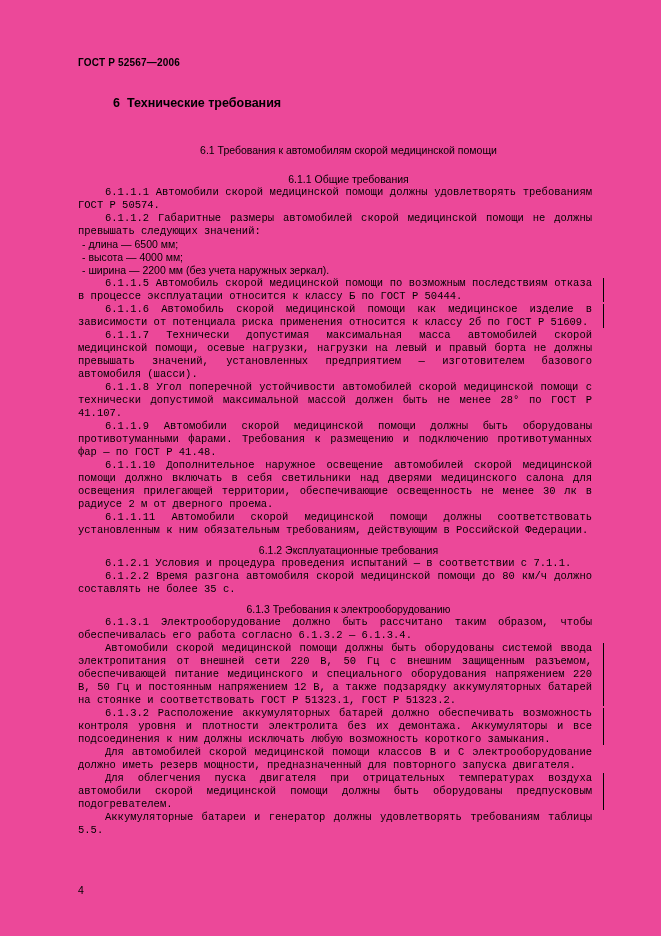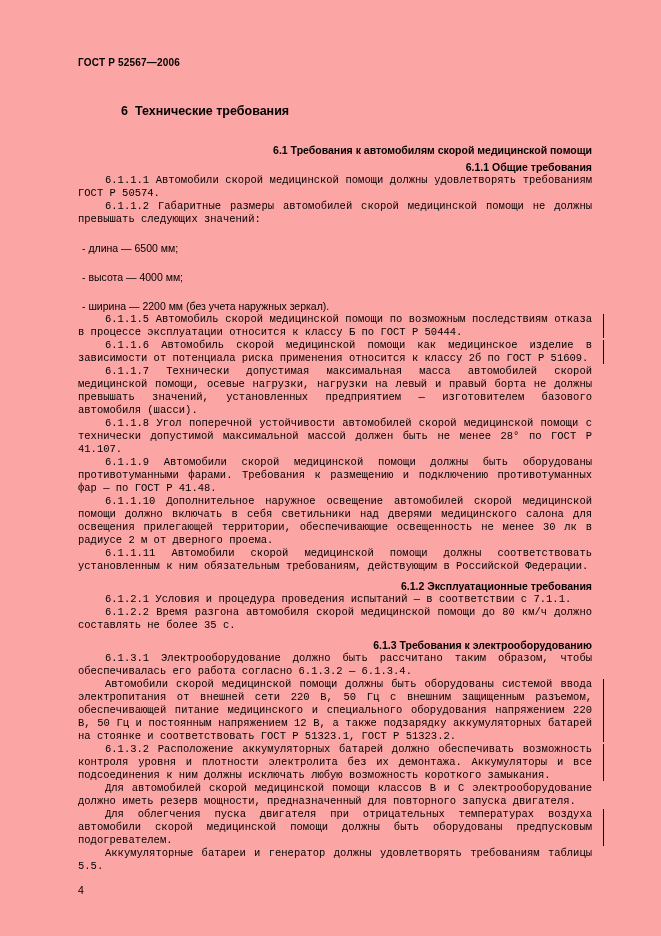--- a/index.html
+++ b/index.html
@@ -4,71 +4,70 @@
 <style>
   html, body {
     margin: 0;
     padding: 0;
     background: #ffffff;
   }
   .page {
     position: relative;
     width: 661px;
     height: 936px;
-    background: #fca5a5;
+    background: #ec4899;
     color: #000000;
     font-family: "Liberation Sans", sans-serif;
     overflow: hidden;
   }
   .running-header {
     position: absolute;
     left: 78px;
     top: 57px;
     font-size: 10px;
     font-weight: 700;
     letter-spacing: 0.2px;
   }
   .section-title {
     position: absolute;
     left: 105px;
     top: 88px;
-    margin: 16px;
+    margin: 8px;
     font-size: 12.5px;
     font-weight: 700;
   }
   .doc-body {
     position: absolute;
     left: 78px;
     top: 137px;
     width: 514px;
   }
   .para {
     position: relative;
     margin: 0;
     font-size: 10.5px;
     line-height: 13px;
     text-align: justify;
   }
   .para.heading {
-    font-weight: 700;
+    font-weight: 400;
     text-indent: 27px;
-    text-align: right;
+    text-align: center;
     margin-top: 7px;
   }
   .para.heading + .para.heading {
-    margin-top: 4px;
+    margin-top: 16px;
   }
   .para.body {
     text-indent: 27px;
     font-family: Liberation Mono, monospace;
   }
   .para.list {
     text-indent: 4px;
     text-align: left;
-    margin-top: 16px;
   }
   .change-bar {
     position: absolute;
     right: -12px;
     top: 1px;
     bottom: 1px;
     width: 1px;
     background: #000000;
   }
   .page-number {

